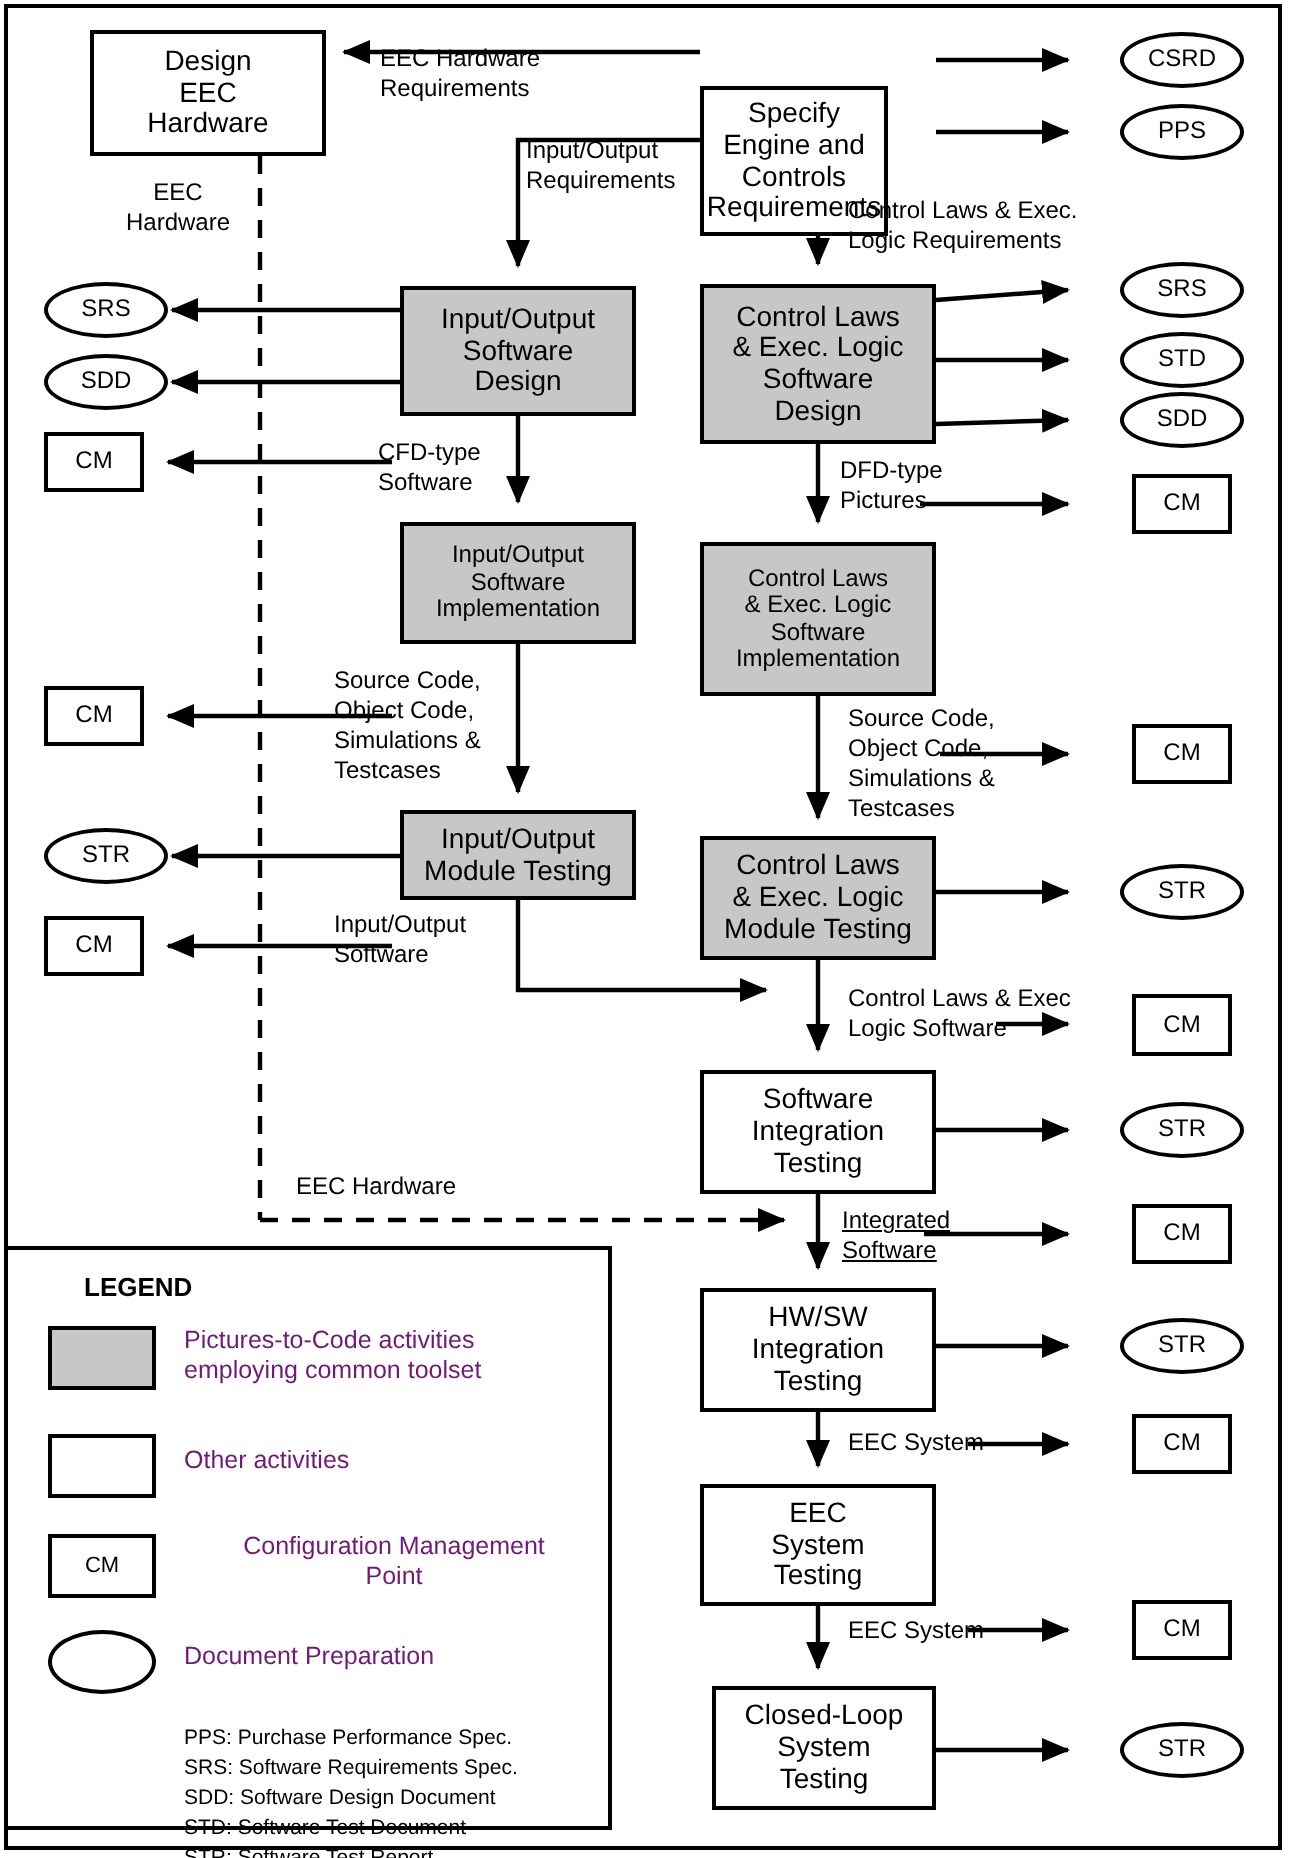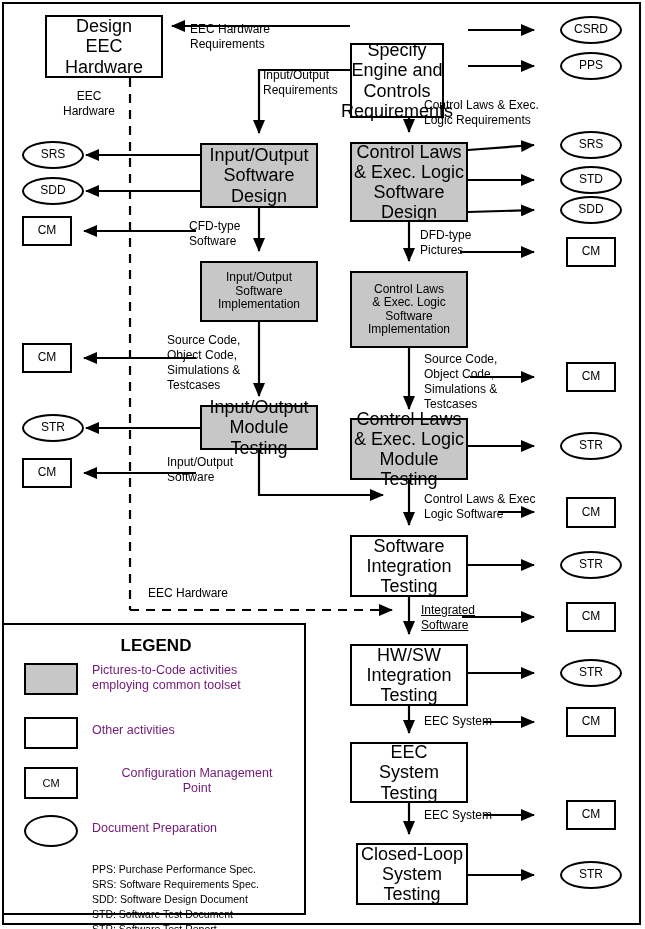--- a/index.html
+++ b/index.html
@@ -13,30 +13,30 @@
     position:absolute;left:2px;top:2px;width:639px;height:923px;
     border:2px solid #000;box-sizing:border-box;
   }
   svg.layer{position:absolute;left:0;top:0;width:645px;height:929px;pointer-events:none;}
 
   .node{position:absolute;box-sizing:border-box;display:flex;align-items:center;justify-content:center;text-align:center;}
   .box{border:2px solid #000;background:#ffffff;}
   .gray{border:2px solid #000;background:#c7c7c7;}
   .ell{border:2px solid #000;background:#ffffff;border-radius:50%;}
   .node .lbl{line-height:1.12;color:#000;}
-  .bigtxt .lbl{font-size:18px;}
+  .bigtxt .lbl{font-size:14px;}
   .smtxt .lbl{font-size:12px;}
 
   .edgelabel{position:absolute;color:#000;font-size:12px;line-height:1.25;white-space:pre;}
 
   #legend{
     position:absolute;left:2px;top:623px;width:304px;height:292px;
     border:2px solid #000;background:#ffffff;box-sizing:border-box;
   }
-  #legend-title{position:absolute;left:0;width:304px;top:11px;text-align:center;font-size:17px;font-weight:bold;}
+  #legend-title{position:absolute;left:0;width:304px;top:11px;text-align:left;font-size:13px;font-weight:bold;padding-left:38px;}
   .lg-swatch{position:absolute;box-sizing:border-box;}
   .lg-text{position:absolute;font-size:12.5px;line-height:1.2;color:#701a75;}
   .lg-abbr{position:absolute;font-size:10.5px;line-height:1.42;color:#000;white-space:pre;}
   .lg-cm{position:absolute;display:flex;align-items:center;justify-content:center;font-size:11px;}
 </style>
 </head>
 <body>
 
 <div id="root">
 

